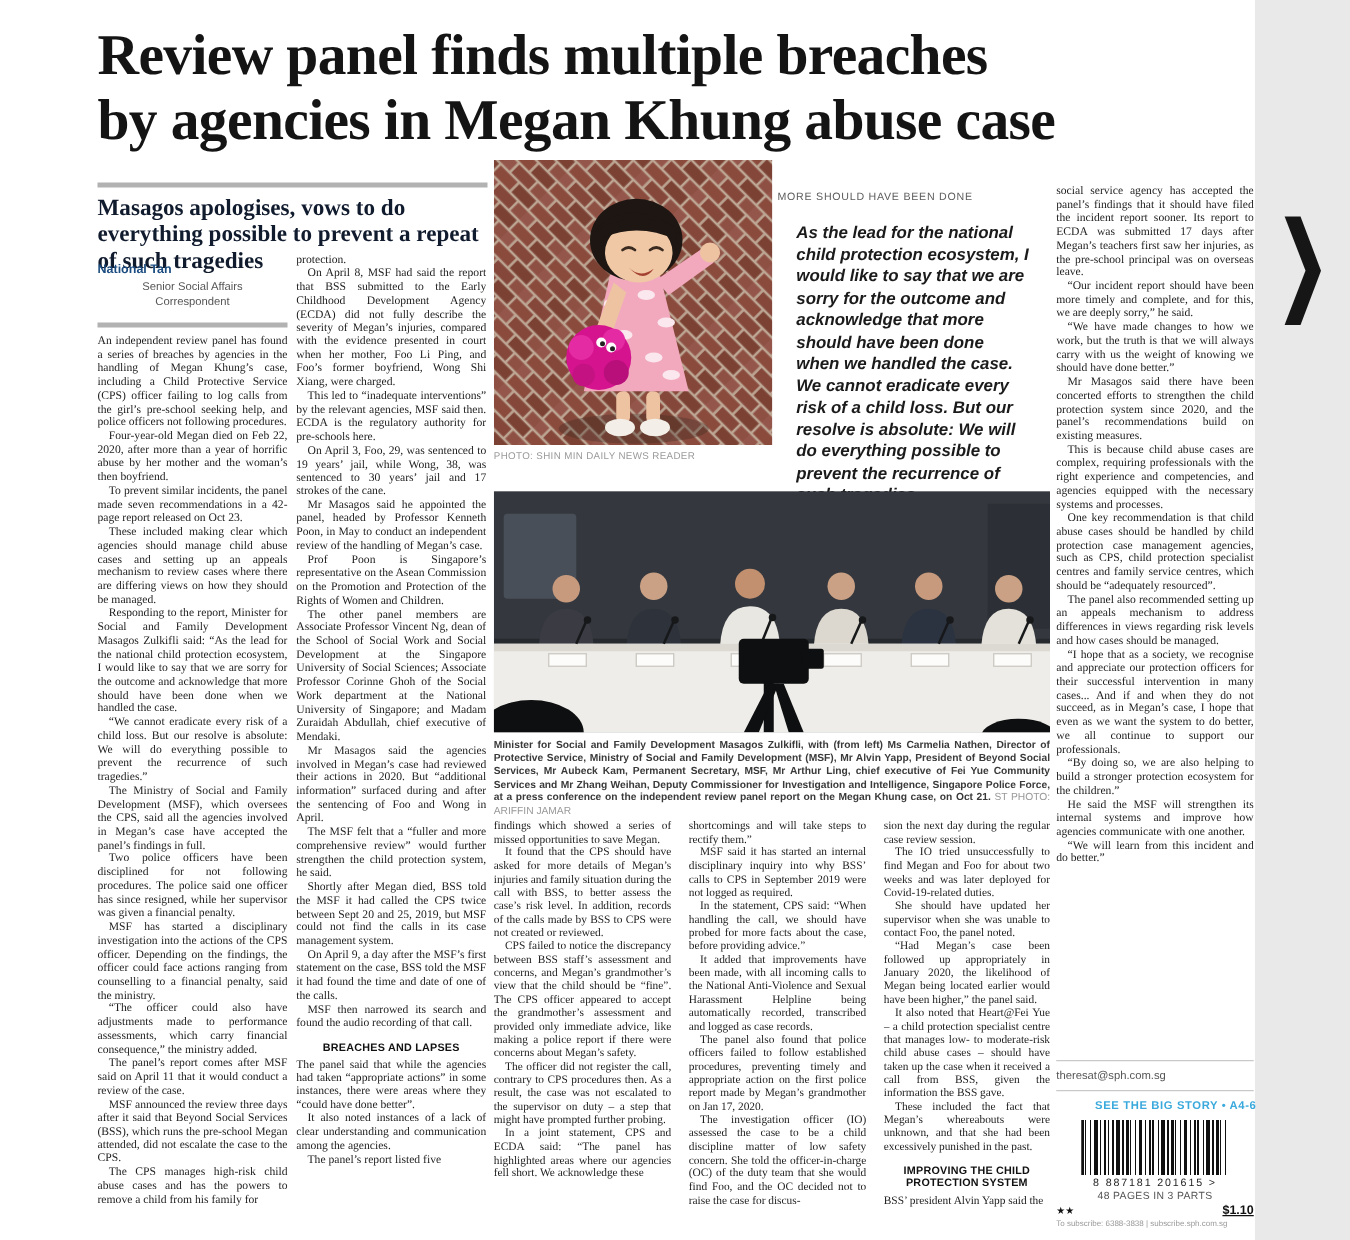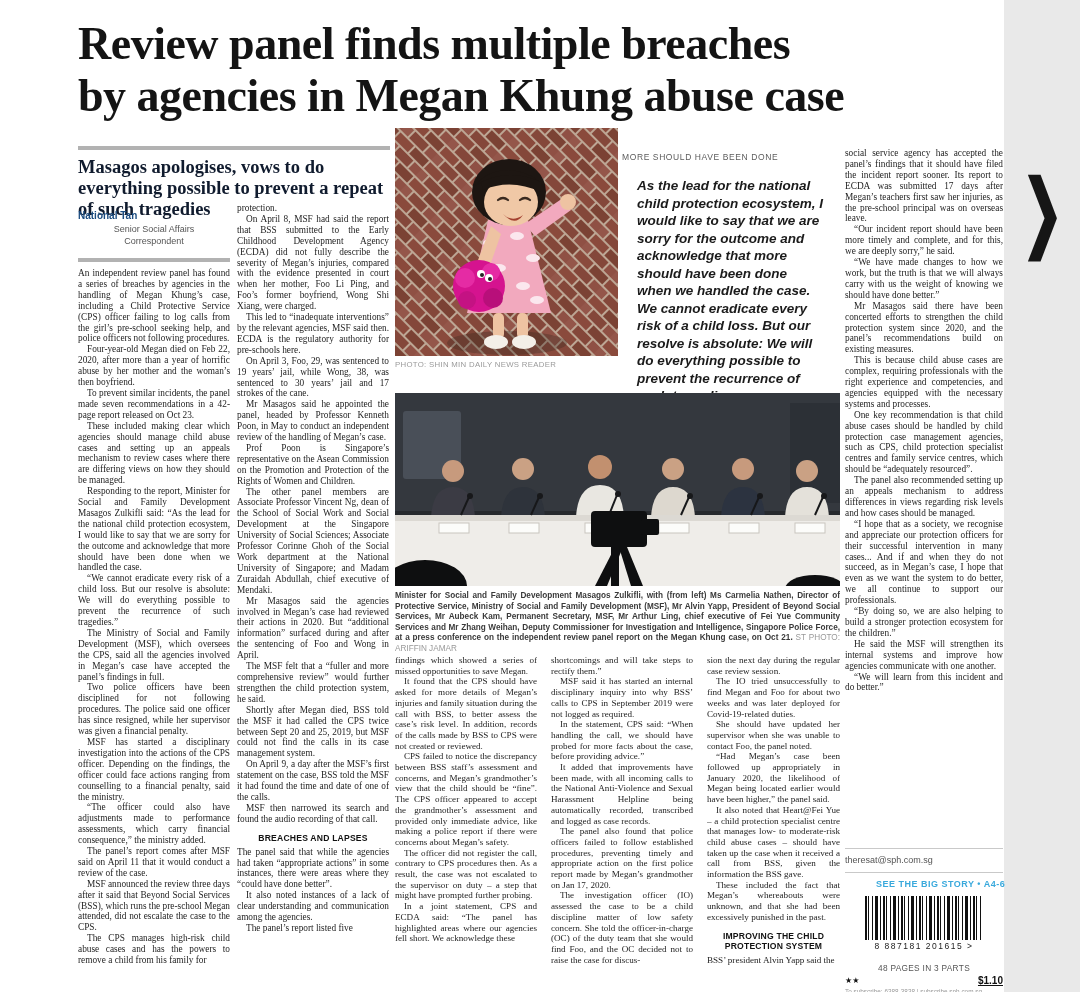--- a/index.html
+++ b/index.html
@@ -54,21 +54,21 @@
             border-bottom:1px solid #c9c9c9;padding:6px 0 7px;
             font:400 9px "Liberation Sans",sans-serif;color:#555;cursor:pointer;}
   .seestory{position:absolute;left:845px;top:873px;width:158px;padding-top:6px;
             font:700 9px "Liberation Sans",sans-serif;color:#3aa9dc;letter-spacing:.5px;cursor:pointer;margin-left:31px;}
   .issue{position:absolute;left:845px;top:896px;width:158px;font-family:"Liberation Sans",sans-serif;}
   .bars{width:118px;height:44px;margin:0 auto;background:
         repeating-linear-gradient(90deg,#101010 0,#101010 2px,#fff 2px,#fff 3px,
         #101010 3px,#101010 4px,#fff 4px,#fff 7px,#101010 7px,#101010 8px,#fff 8px,#fff 10px,
         #101010 10px,#101010 13px,#fff 13px,#fff 15px,#101010 15px,#101010 16px,#fff 16px,#fff 18px);}
   .barnum{text-align:center;font-size:8.5px;color:#222;letter-spacing:1.5px;margin-top:1px;}
-  .pages{text-align:center;font-size:8.3px;color:#555;margin-top:12px;letter-spacing:.3px;}
+  .pages{text-align:center;font-size:8.3px;color:#555;margin-top:0;letter-spacing:.3px;}
   .pricerow{display:flex;justify-content:space-between;align-items:center;margin-top:2px;}
   .stars{font-size:8px;color:#111;}
   .price{font-weight:700;font-size:10px;color:#111;text-decoration:underline;}
   .subscribe{font-size:6.4px;color:#9a9a9a;margin-top:2px;white-space:nowrap;}
 </style>
 </head>
 <body>
 
 <div class="stage">
 

